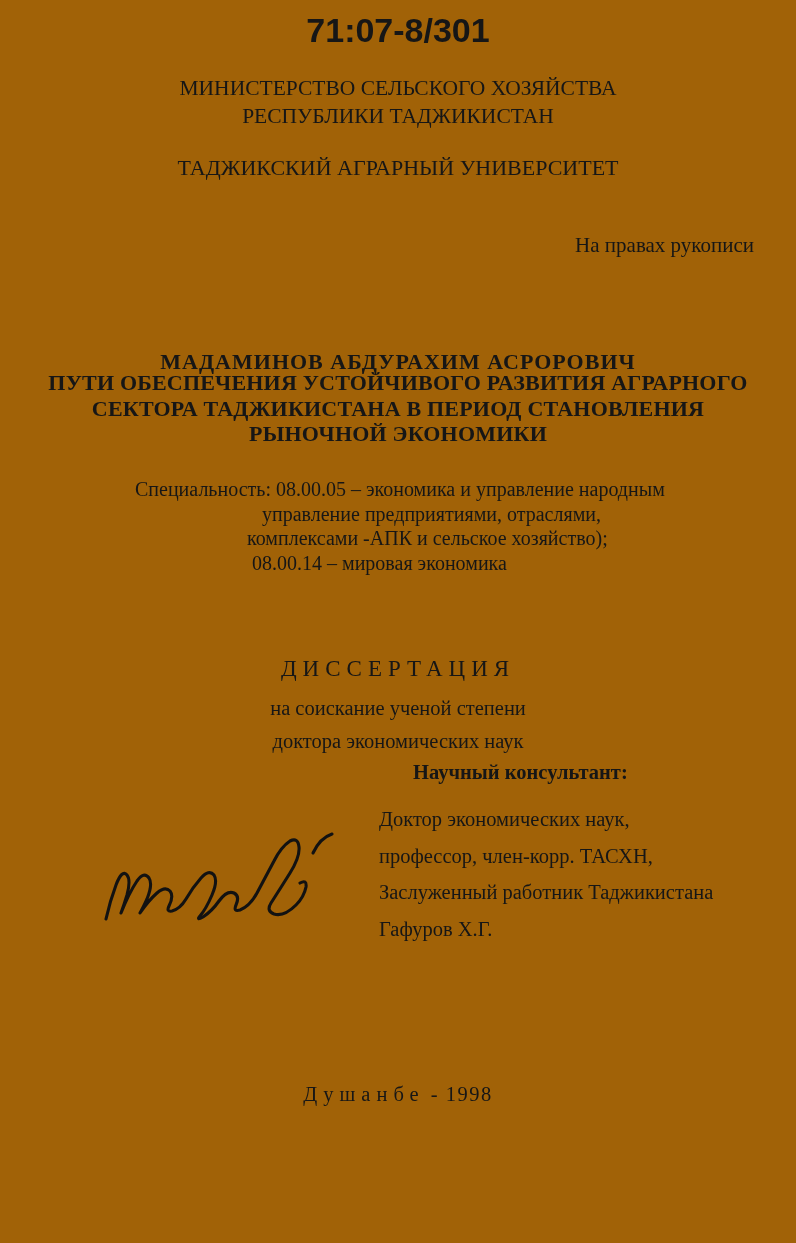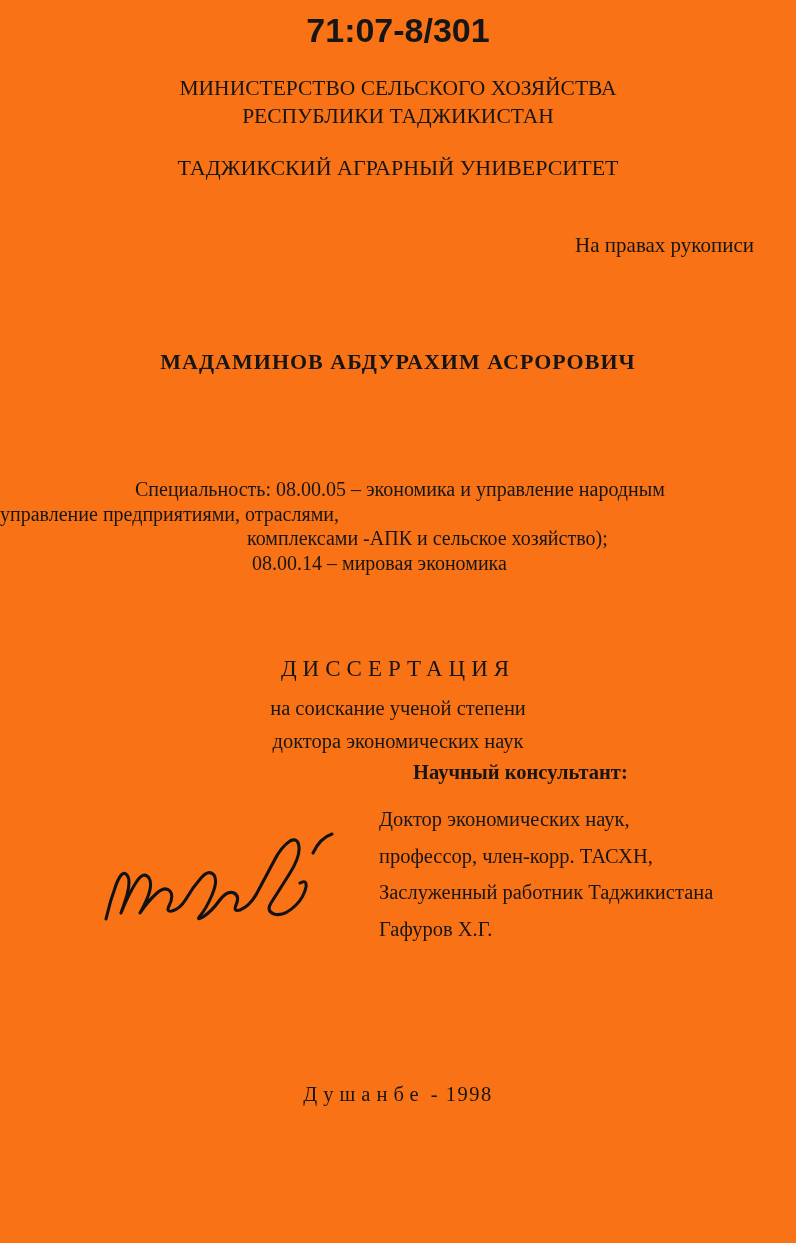--- a/index.html
+++ b/index.html
@@ -5,21 +5,21 @@
   html, body {
     margin: 0;
     padding: 0;
     background: #e8e8e8;
   }
   .page {
     position: relative;
     width: 796px;
     height: 1243px;
     margin: 0 auto;
-    background: #f97316;
+    background: #a16207;
     color: #161616;
     font-family: "Liberation Serif", "DejaVu Serif", serif;
     overflow: hidden;
   }
   .abs { position: absolute; }
   .center { left: 0; width: 100%; text-align: center; }
 
   .catalog-code {
     top: 12px;
     font-family: "Liberation Sans", "DejaVu Sans", sans-serif;
@@ -58,21 +58,21 @@
   }
   .specialty {
     top: 477px;
     left: 0;
     width: 100%;
     font-size: 20px;
   }
   .specialty .sline { line-height: 24.5px; white-space: nowrap; }
   .sl-0 { margin-left: 135px; }
   .sl-1 { margin-left: 257px; }
-  .sl-2 { }
+  .sl-2 { margin-left: 262px; }
   .sl-3 { margin-left: 247px; }
   .sl-4 { margin-left: 252px; }
 
   .diss-heading {
     top: 656px;
     font-weight: normal;
     font-size: 23px;
     letter-spacing: 6px;
   }
   .degree-line-1 { top: 697px; font-size: 20.5px; }
@@ -124,20 +124,25 @@
     <div>МИНИСТЕРСТВО СЕЛЬСКОГО ХОЗЯЙСТВА</div>
     <div>РЕСПУБЛИКИ ТАДЖИКИСТАН</div>
   </div>
 
   <div class="abs center university">ТАДЖИКСКИЙ АГРАРНЫЙ УНИВЕРСИТЕТ</div>
 
   <div class="abs manuscript-note">На правах рукописи</div>
 
   <div class="abs center author-name">МАДАМИНОВ АБДУРАХИМ АСРОРОВИЧ</div>
 
+  <div class="abs center diss-title">
+    <div>ПУТИ ОБЕСПЕЧЕНИЯ УСТОЙЧИВОГО РАЗВИТИЯ АГРАРНОГО</div>
+    <div>СЕКТОРА ТАДЖИКИСТАНА В ПЕРИОД СТАНОВЛЕНИЯ</div>
+    <div>РЫНОЧНОЙ ЭКОНОМИКИ</div>
+  </div>
 
   <div class="abs specialty">
     <div class="sline sl-0">Специальность: 08.00.05 – экономика и управление народным</div>
     <div class="sline sl-2">управление предприятиями, отраслями,</div>
     <div class="sline sl-3">комплексами -АПК и сельское хозяйство);</div>
     <div class="sline sl-4">08.00.14 – мировая экономика</div>
   </div>
 
   <div class="abs center diss-heading">ДИССЕРТАЦИЯ</div>
 

